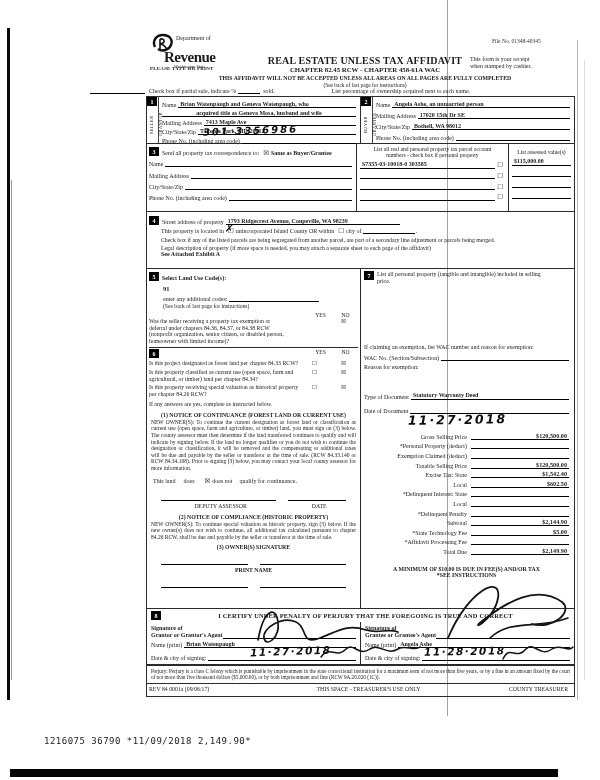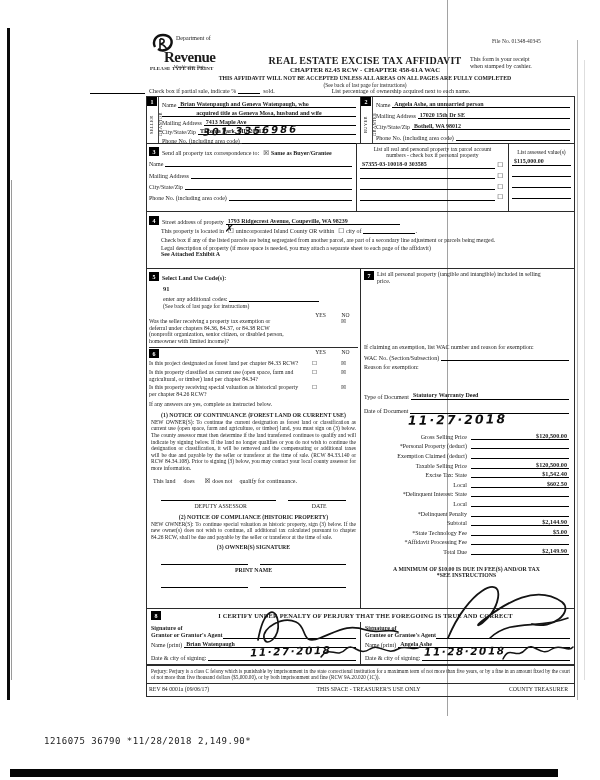--- a/index.html
+++ b/index.html
@@ -133,21 +133,21 @@
         <path d="M3,14 C0,8 4,2 11,2 C18,2 21,7 19,12 C17,17 10,19 6,16" fill="none" stroke="#111" stroke-width="2.4"></path>
         <path d="M8,6 L8,16 M8,6 C13,5 14,10 8,11 C12,11 13,14 15,16" fill="none" stroke="#111" stroke-width="1.6"></path>
       </svg>
       <span class="logo-dept">Department of</span>
     </div>
     <div class="logo-name">Revenue</div>
     <div class="logo-state">Washington State</div>
   </div>
   <div class="type-print">PLEASE TYPE OR PRINT</div>
   <div class="file-no">File No. 01348-40345</div>
-  <div class="title">REAL ESTATE EXCISE TAX AFFIDAVIT</div>
+  <div class="title">REAL ESTATE UNLESS TAX AFFIDAVIT</div>
   <div class="chapter">CHAPTER 82.45 RCW - CHAPTER 458-61A WAC</div>
   <div class="receipt-note">
     <div>This form is your receipt</div>
     <div>when stamped by cashier.</div>
   </div>
   <div class="warning">THIS AFFIDAVIT WILL NOT BE ACCEPTED UNLESS ALL AREAS ON ALL PAGES ARE FULLY COMPLETED</div>
   <div class="see-back">(See back of last page for instructions)</div>
   <div class="partial-row">
     <span class="useg" style="width:55px;"></span>
     <span class="lbl" style="margin-left:4px;">Check box if partial sale, indicate %</span>
@@ -552,15 +552,15 @@
     <path d="M3,17 C12,4 18,20 28,9 C36,2 40,17 52,9 C62,3 68,16 80,9 C88,4 96,12 102,7" fill="none" stroke="#141414" stroke-width="1.5" stroke-linecap="round"></path>
   </svg>
   <svg class="sig-svg" style="left:440px;top:572px;" width="138" height="78" viewBox="0 0 138 78">
     <path d="M8,66 C28,18 62,2 58,26 C54,50 24,62 46,46 C66,31 96,12 122,30 C134,40 112,58 92,52" fill="none" stroke="#141414" stroke-width="1.8" stroke-linecap="round"></path>
     <path d="M50,66 C72,46 96,58 128,46" fill="none" stroke="#141414" stroke-width="1.6" stroke-linecap="round"></path>
   </svg>
   <svg class="sig-svg" style="left:500px;top:640px;" width="75" height="26" viewBox="0 0 75 26">
     <path d="M3,19 C10,4 16,21 26,9 C34,1 40,18 52,9 C60,3 68,13 73,7" fill="none" stroke="#141414" stroke-width="1.5" stroke-linecap="round"></path>
   </svg>
 
-  <div class="receipt">1216075 36790 *11/28/2018 2,149.90*</div>
+  <div class="receipt">1216075 36790 *11/09/2018 2,149.90*</div>
 
 </div>
 
 </body></html>

